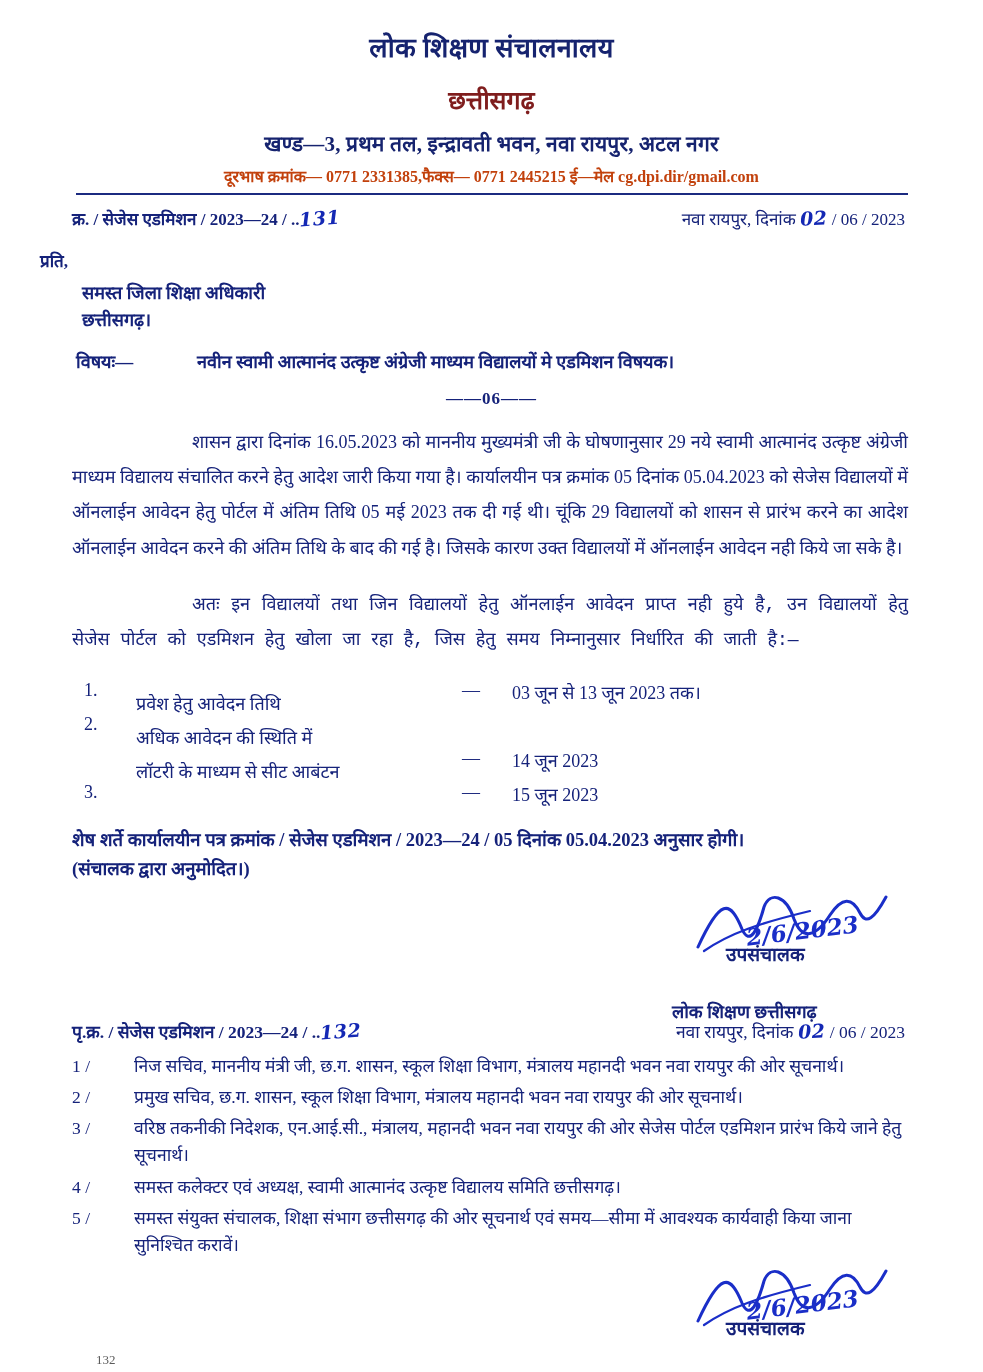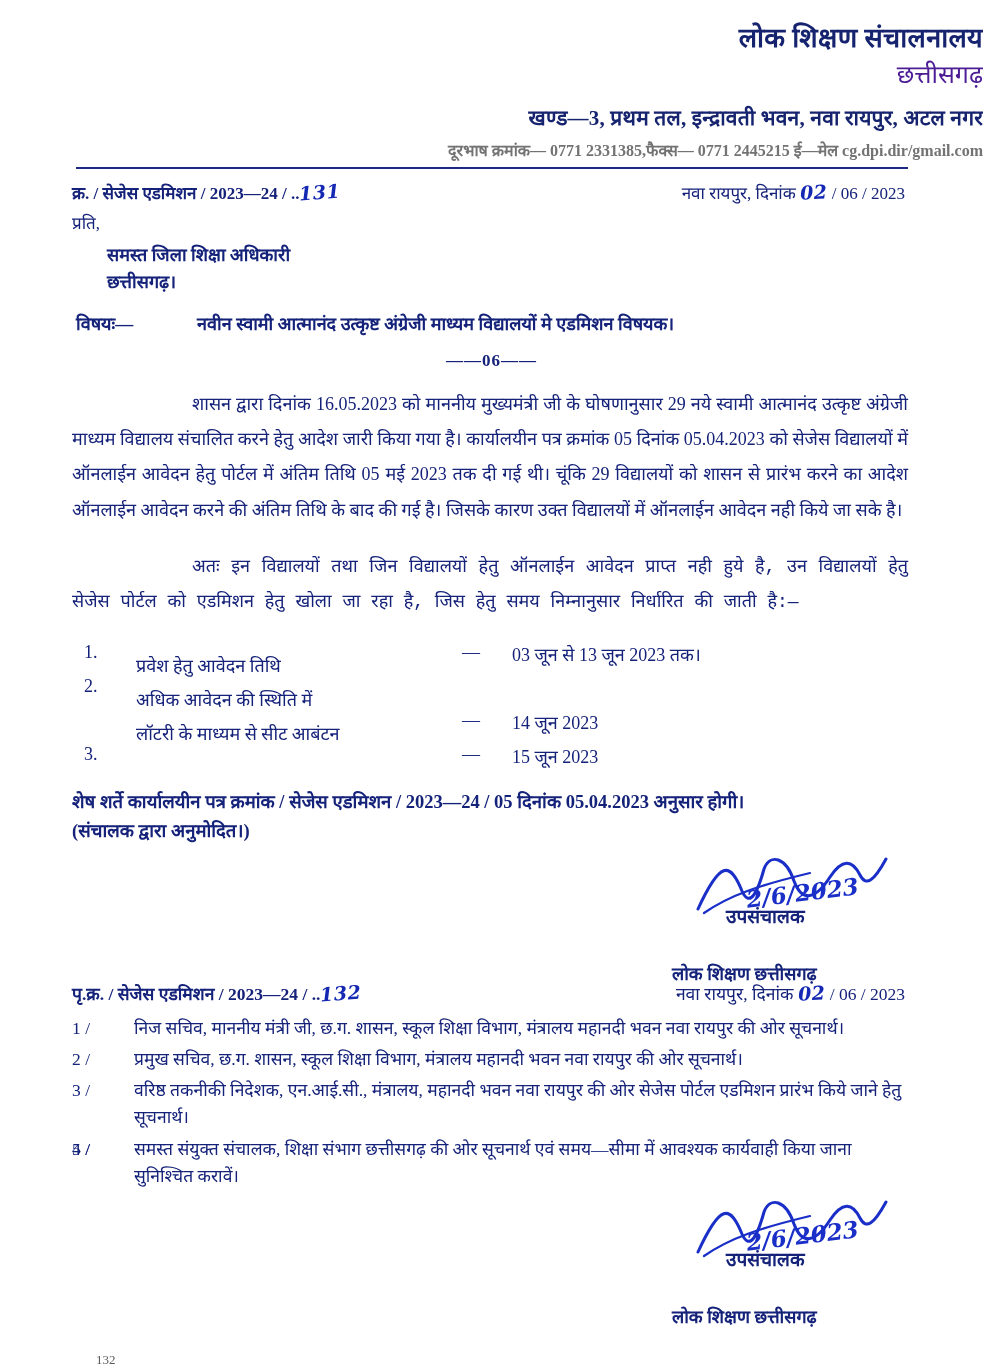--- a/index.html
+++ b/index.html
@@ -17,48 +17,48 @@
     overflow: hidden;
   }
   .page {
     position: absolute;
     inset: 0;
     padding: 0;
   }
 
   
   .header {
-    text-align: right;
-    padding-top: 22px;
+    text-align: center;
+    padding-top: 32px;
   }
   .hdr-line1 {
     font-size: 27px;
     font-weight: bold;
     letter-spacing: 0.3px;
     color: #16236f;
     line-height: 1.25;
   }
   .hdr-line2 {
     font-size: 25px;
-    font-weight: normal;
-    color: #4c1d95;
+    font-weight: bold;
+    color: #7f1d1d;
     line-height: 1.35;
-    margin-top: 2px;
+    margin-top: 18px;
   }
   .hdr-line3 {
     font-size: 21px;
     font-weight: bold;
     color: #16236f;
     margin-top: 11px;
     letter-spacing: 0.2px;
   }
   .hdr-line4 {
     font-size: 16px;
     font-weight: bold;
-    color: #737373;
+    color: #c2410c;
     margin-top: 8px;
   }
   .hdr-rule {
     width: 832px;
     height: 2px;
     background: #1b2a80;
     margin: 6px auto 0 auto;
   }
 
   
@@ -96,28 +96,28 @@
     display: inline-block;
     transform: rotate(-4deg);
   }
   .hand-date {
     font-size: 19px;
     display: inline-block;
     transform: rotate(-3deg);
   }
 
   .prati {
-    margin-top: 4px;
-    padding-left: 72px;
+    margin-top: 16px;
+    padding-left: 40px;
     font-size: 17px;
-    font-weight: normal;
+    font-weight: bold;
   }
 
   .addr {
-    padding-left: 107px;
+    padding-left: 82px;
     margin-top: 8px;
     font-size: 18px;
     font-weight: bold;
     line-height: 1.55;
   }
 
   .subject-row {
     margin-top: 14px;
     position: relative;
     font-size: 18px;
@@ -384,20 +384,21 @@
     <div class="dist-item">
       <span class="dnum">2 /</span>
       <span>प्रमुख सचिव, छ.ग. शासन, स्कूल शिक्षा विभाग, मंत्रालय महानदी भवन नवा रायपुर की ओर सूचनार्थ।</span>
     </div>
     <div class="dist-item">
       <span class="dnum">3 /</span>
       <span>वरिष्ठ तकनीकी निदेशक, एन.आई.सी., मंत्रालय, महानदी भवन नवा रायपुर की ओर सेजेस पोर्टल एडमिशन प्रारंभ किये जाने हेतु सूचनार्थ।</span>
     </div>
     <div class="dist-item">
       <span class="dnum">4 /</span>
+      <span>समस्त कलेक्टर एवं अध्यक्ष, स्वामी आत्मानंद उत्कृष्ट विद्यालय समिति छत्तीसगढ़।</span>
     </div>
     <div class="dist-item">
       <span class="dnum">5 /</span>
       <span>समस्त संयुक्त संचालक, शिक्षा संभाग छत्तीसगढ़ की ओर सूचनार्थ एवं समय—सीमा में आवश्यक कार्यवाही किया जाना सुनिश्चित करावें।</span>
     </div>
   </div>
 
   <div class="sig-block" style="height:110px;margin-top:0;">
     <svg width="220" height="70" viewBox="0 0 220 70" style="position:absolute;left:690px;top:0;">
       <path d="M8 58 C 30 10, 40 10, 52 40 C 60 58, 68 40, 74 18 C 80 2, 96 6, 104 30 C 112 52, 126 48, 140 26 C 152 8, 162 8, 170 24 C 176 36, 184 30, 196 8" fill="none" stroke="#1a2ec8" stroke-width="3" stroke-linecap="round"></path>

